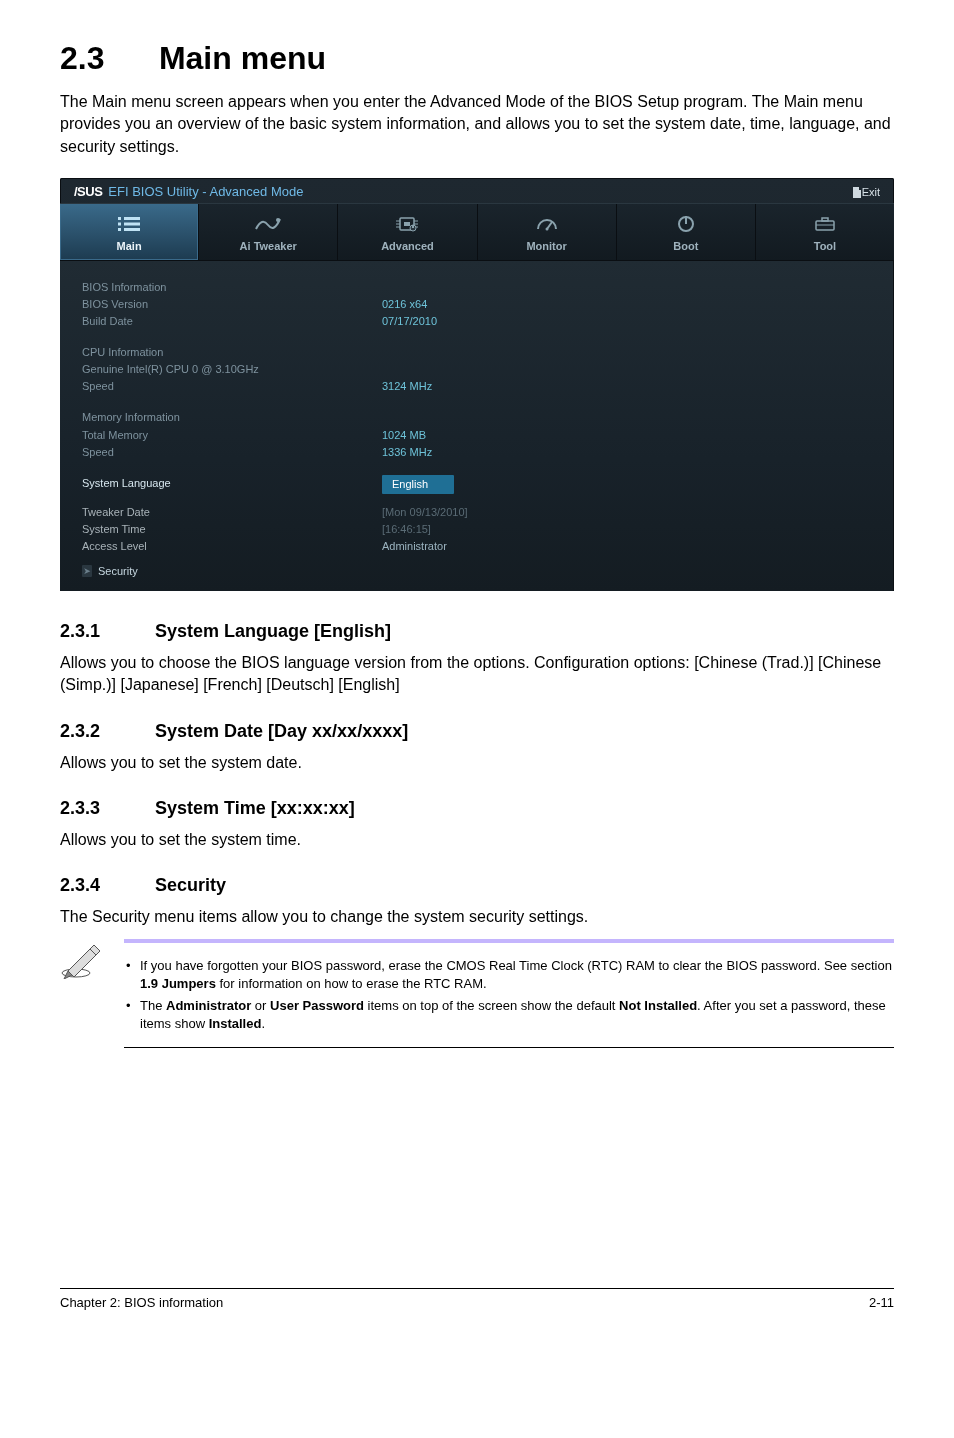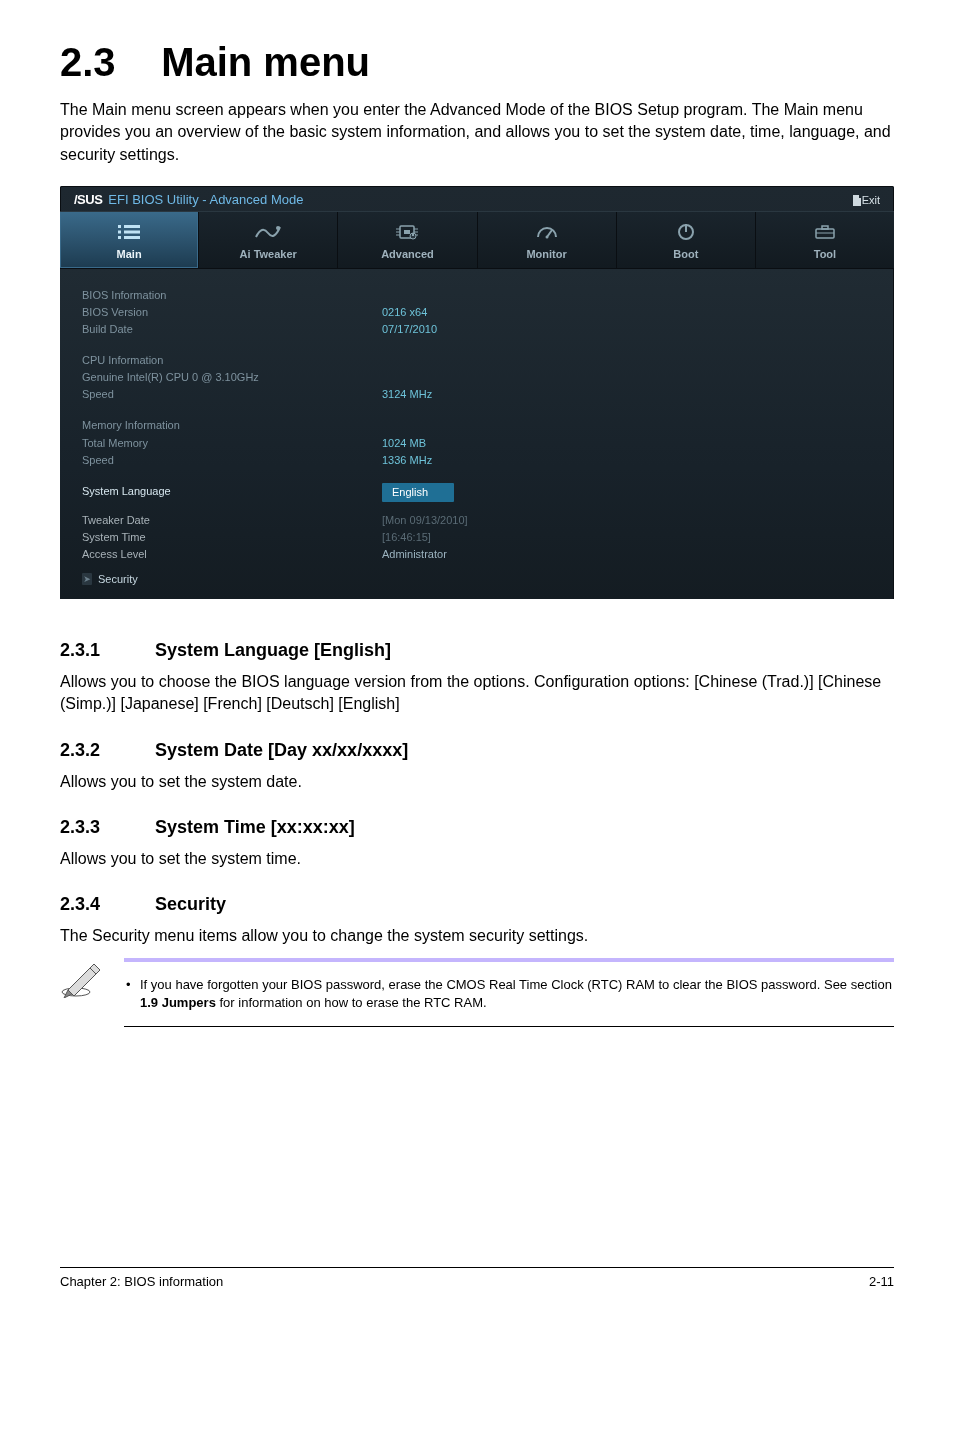--- a/index.html
+++ b/index.html
@@ -3,32 +3,32 @@
 <meta charset="utf-8">
 <style>
   * { margin: 0; padding: 0; box-sizing: border-box; }
   body {
     font-family: Arial, Helvetica, sans-serif;
     color: #000;
     background: #fff;
     width: 954px;
     padding: 40px 60px;
   }
-  .section-title { font-size: 40px; font-weight: bold; margin-bottom: 14px; font-family: Arial, sans-serif; }
+  .section-title { font-size: 32px; font-weight: bold; margin-bottom: 14px; font-family: Arial, sans-serif; }
   .section-title .num { display:inline-block; width: 90px; }
   .body-text { font-size: 16px; line-height: 1.4; margin-bottom: 20px; }
 
   
   .bios {
     width: 834px;
     background: linear-gradient(#1e2830, #161d23);
     border-radius: 2px;
     color: #a8b2b8;
     font-size: 11px;
-    margin: 0 0 41px 0;
+    margin: 0 0 30px 0;
     box-shadow: 0 0 0 1px #0a0e12 inset;
     position: relative;
   }
   .bios-header {
     display: flex;
     align-items: center;
     justify-content: space-between;
     padding: 6px 14px 4px 14px;
   }
   .bios-logo { display:flex; align-items:center; gap:6px; color:#e8eef2; font-size:13px; }
@@ -326,20 +326,23 @@
       <path d="M8 32 L12 36 L4 40 Z" fill="#888" stroke="#555"></path>
       <line x1="34" y1="6" x2="40" y2="12" stroke="#555"></line>
       <line x1="30" y1="10" x2="36" y2="16" stroke="#555"></line>
     </svg>
   </div>
   <div class="note-content">
     <ul>
       <li>
         <span>If you have forgotten your BIOS password, erase the CMOS Real Time Clock (RTC) RAM to clear the BIOS password. See section </span><b>1.9 Jumpers</b><span> for information on how to erase the RTC RAM.</span>
       </li>
+      <li>
+        <span>The </span><b>Administrator</b><span> or </span><b>User Password</b><span> items on top of the screen show the default </span><b>Not Installed</b><span>. After you set a password, these items show </span><b>Installed</b><span>.</span>
+      </li>
     </ul>
   </div>
 </div>
 
 <div class="footer">
   <span>Chapter 2: BIOS information</span>
   <span>2-11</span>
 </div>
 
 </body></html>

